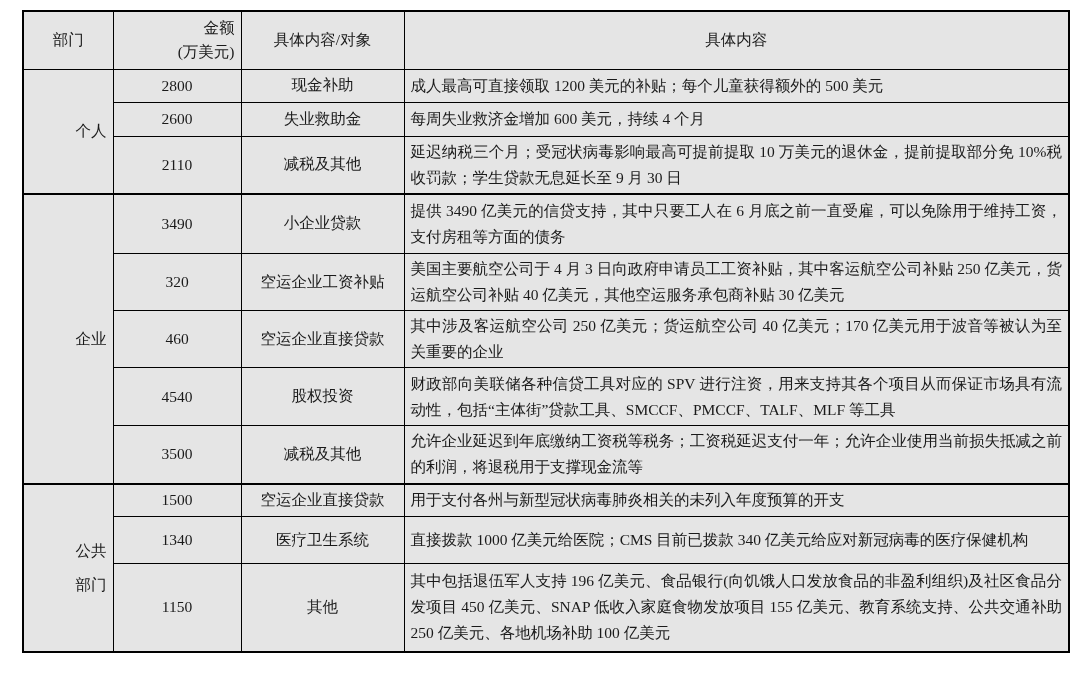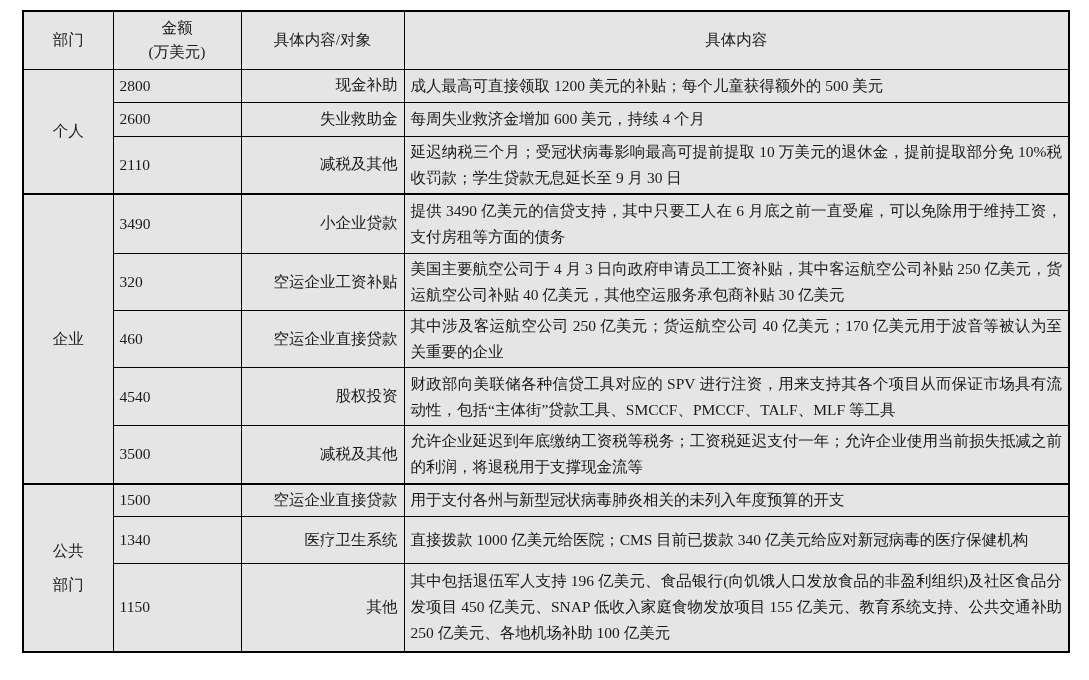--- a/index.html
+++ b/index.html
@@ -42,33 +42,34 @@
     font-size:15.5px;
     line-height:24px;
   }
   td.dept{
     text-align:center;
     font-weight:bold;
     font-size:16.5px;
     line-height:34px;
   }
   td.amount{
+    text-align:center;
     font-size:15.5px;
   }
   td.project{
-    text-align:right;
+    text-align:center;
     font-size:15.5px;
   }
   td.detail{
     text-align:justify;
     font-size:15.5px;
     line-height:26px;
     padding:3px 7px 3px 7px;
   }
-  .dept-line{display:block;}
+  .dept-line{display:block;text-align:right;}
 </style>
 </head>
 <body>
 
 <table class="relief">
   <colgroup>
     <col style="width:90px">
     <col style="width:128px">
     <col style="width:163px">
     <col style="width:665px">

